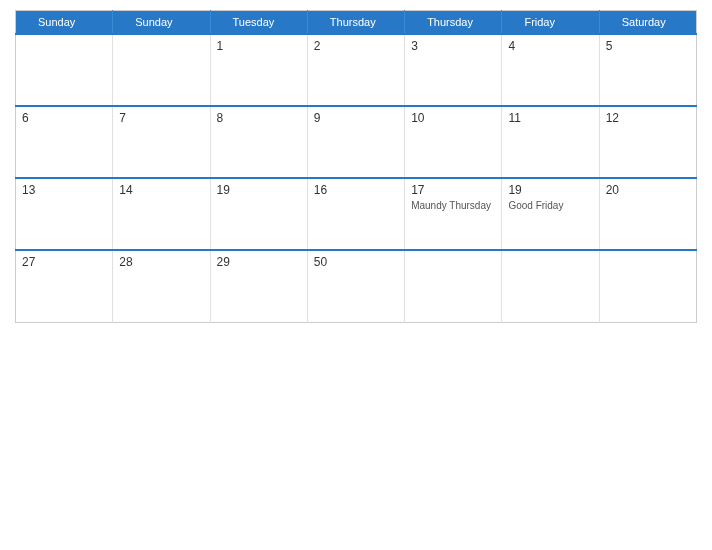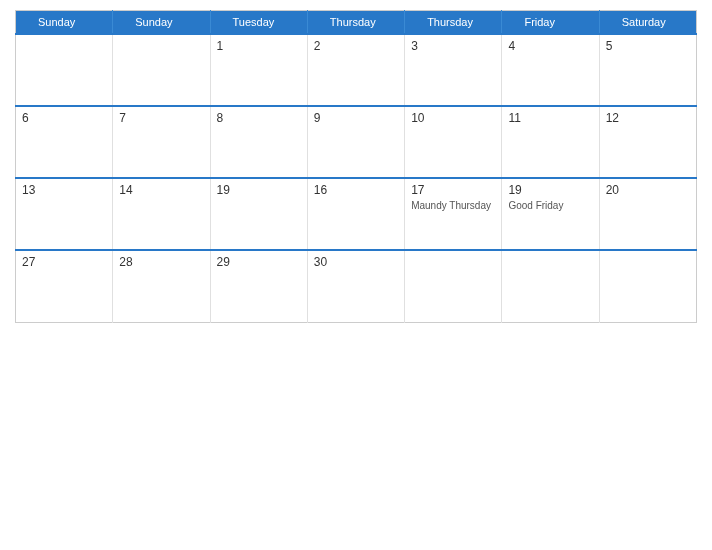--- a/index.html
+++ b/index.html
@@ -181,21 +181,21 @@
           <td>
             <span class="day-number">27</span>
           </td>
           <td>
             <span class="day-number">28</span>
           </td>
           <td>
             <span class="day-number">29</span>
           </td>
           <td>
-            <span class="day-number">30</span>
+            <span class="day-number">50</span>
           </td>
           <td class="empty-cell"></td>
           <td class="empty-cell"></td>
           <td class="empty-cell"></td>
         </tr>
       </tbody>
   </table>
 </div>
 
 </body></html>

